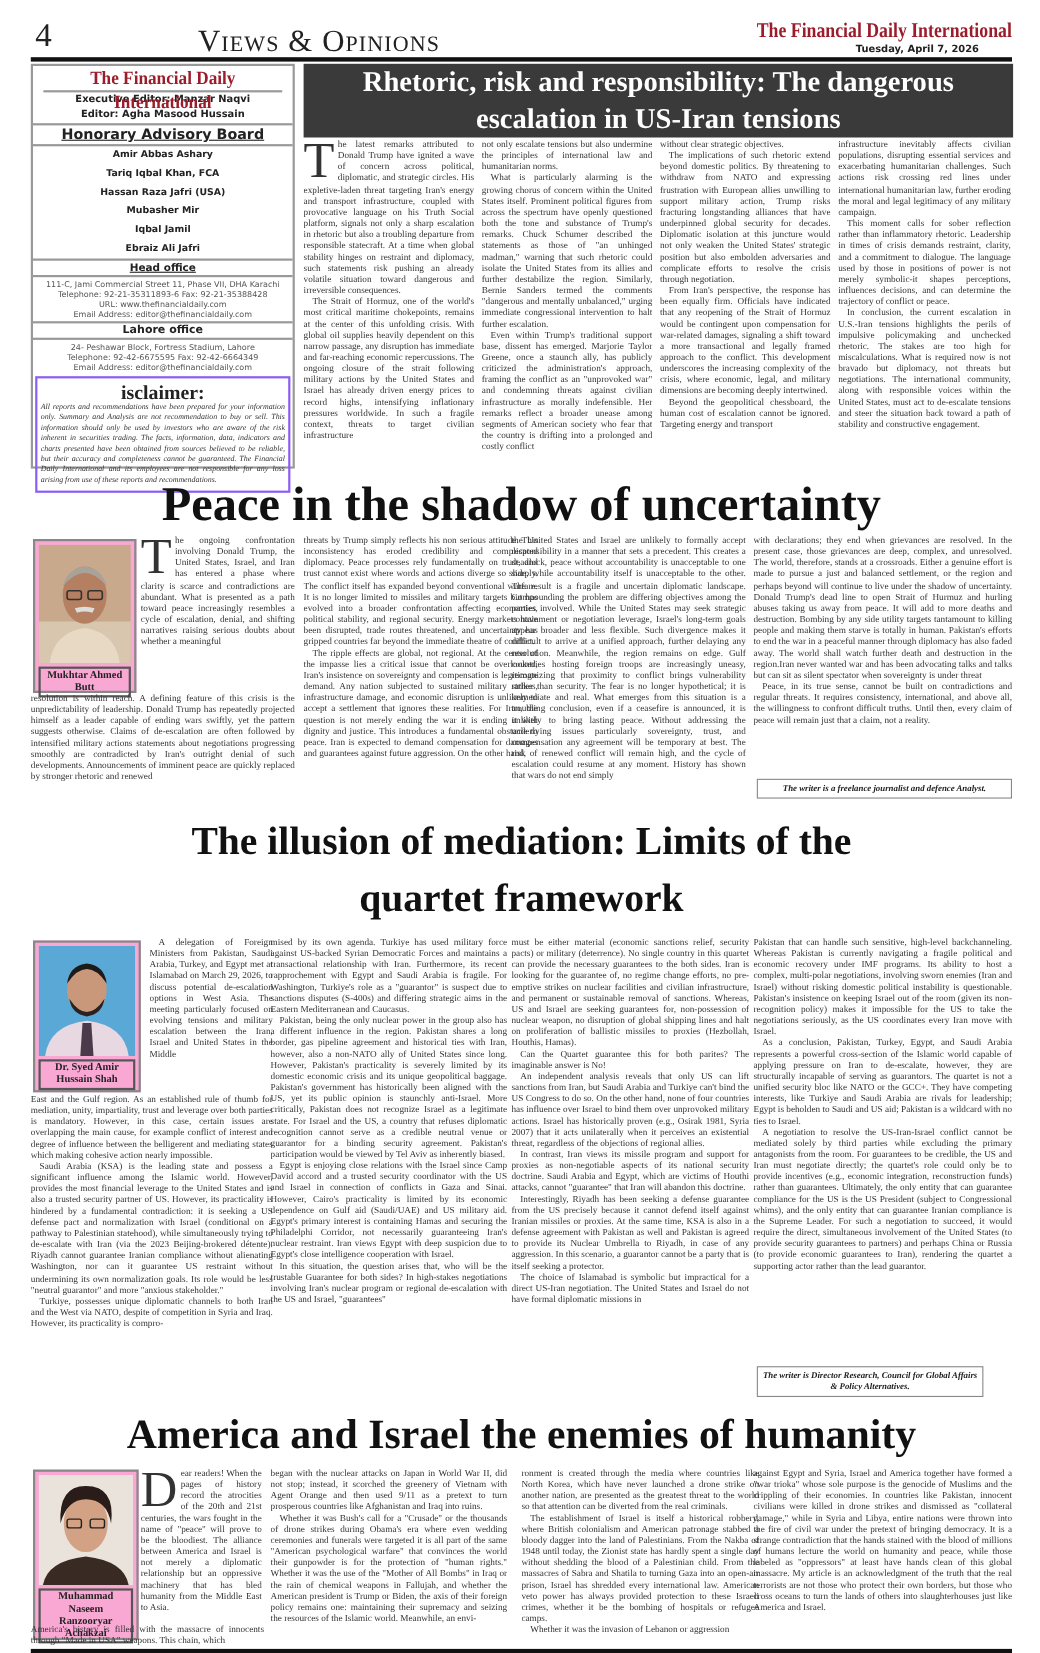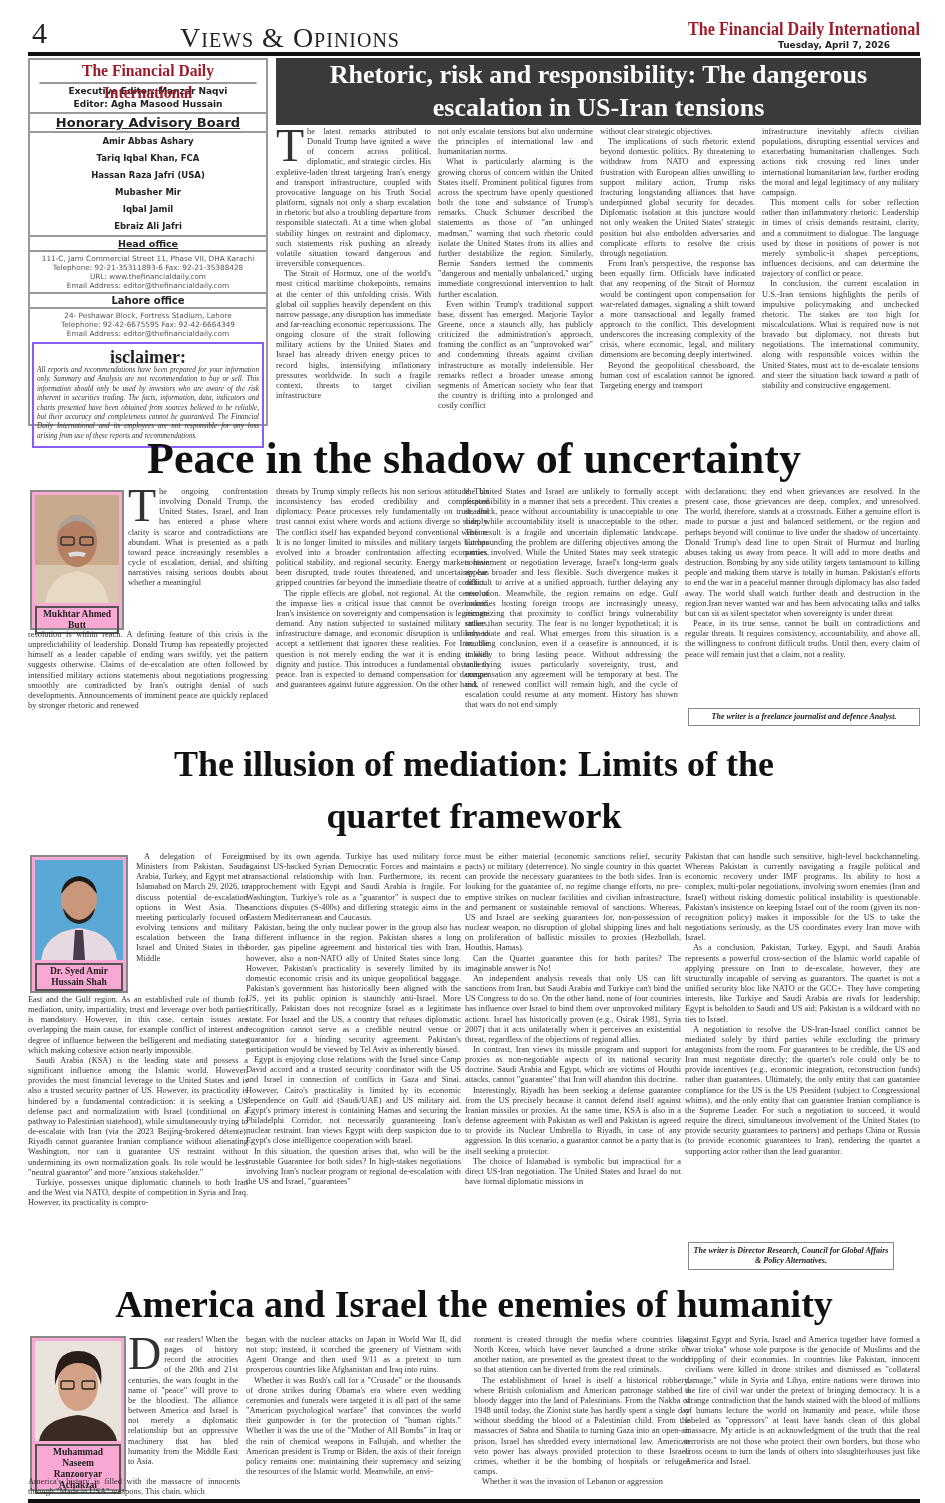--- a/index.html
+++ b/index.html
@@ -147,21 +147,21 @@
   </div>
   <div class="col" style="left:235px; width:213px; height:235px;margin-left:13px;" id="a2c2">
       <p class="first">threats by Trump simply reflects his non serious attitude. This inconsistency has eroded credibility and complicated diplomacy. Peace processes rely fundamentally on trust, and trust cannot exist where words and actions diverge so sharply. The conflict itself has expanded beyond conventional warfare. It is no longer limited to missiles and military targets but has evolved into a broader confrontation affecting economies, political stability, and regional security. Energy markets have been disrupted, trade routes threatened, and uncertainty has gripped countries far beyond the immediate theatre of conflict.</p>
       <p>The ripple effects are global, not regional. At the center of the impasse lies a critical issue that cannot be overlooked, Iran's insistence on sovereignty and compensation is legitimate demand. Any nation subjected to sustained military strikes, infrastructure damage, and economic disruption is unlikely to accept a settlement that ignores these realities. For Iran, the question is not merely ending the war it is ending it with dignity and justice. This introduces a fundamental obstacle to peace. Iran is expected to demand compensation for damages and guarantees against future aggression. On the other hand,</p>
     </div>
   <div class="col" style="left:437px; width:213px; height:235px;" id="a2c3">
       <p class="first">the United States and Israel are unlikely to formally accept responsibility in a manner that sets a precedent. This creates a deadlock, peace without accountability is unacceptable to one side, while accountability itself is unacceptable to the other. The result is a fragile and uncertain diplomatic landscape. Compounding the problem are differing objectives among the parties involved. While the United States may seek strategic containment or negotiation leverage, Israel's long-term goals appear broader and less flexible. Such divergence makes it difficult to arrive at a unified approach, further delaying any resolution. Meanwhile, the region remains on edge. Gulf countries hosting foreign troops are increasingly uneasy, recognizing that proximity to conflict brings vulnerability rather than security. The fear is no longer hypothetical; it is immediate and real. What emerges from this situation is a troubling conclusion, even if a ceasefire is announced, it is unlikely to bring lasting peace. Without addressing the underlying issues particularly sovereignty, trust, and compensation any agreement will be temporary at best. The risk of renewed conflict will remain high, and the cycle of escalation could resume at any moment. History has shown that wars do not end simply</p>
     </div>
   <div class="col" style="left:657px; width:235px; height:205px;" id="a2c4">
       <p class="first">with declarations; they end when grievances are resolved. In the present case, those grievances are deep, complex, and unresolved. The world, therefore, stands at a crossroads. Either a genuine effort is made to pursue a just and balanced settlement, or the region and perhaps beyond will continue to live under the shadow of uncertainty. Donald Trump's dead line to open Strait of Hurmuz and hurling abuses taking us away from peace. It will add to more deaths and destruction. Bombing by any side utility targets tantamount to killing people and making them starve is totally in human. Pakistan's efforts to end the war in a peaceful manner through diplomacy has also faded away. The world shall watch further death and destruction in the region.Iran never wanted war and has been advocating talks and talks but can sit as silent spectator when sovereignty is under threat</p>
-      <p>Peace, in its true sense, cannot be built on contradictions and regular threats. It requires consistency, accountability, and above all, the willingness to confront difficult truths. Until then, every claim of peace will remain just that a claim, not a reality.</p>
+      <p>Peace, in its true sense, cannot be built on contradictions and regular threats. It requires consistency, international, and above all, the willingness to confront difficult truths. Until then, every claim of peace will remain just that a claim, not a reality.</p>
     </div>
 </div>
 <div class="bio" style="left:688px; top:708px; width:232px;">The writer is a freelance journalist and defence Analyst.</div>
 
 <div class="big-hl" style="top:738px; font-size:36px; line-height:52px;">
   <div>The illusion of mediation: Limits of the</div>
   <div>quartet framework</div>
 </div>
 <div class="photo" style="left:30px; top:855px; width:98px; height:138px;">
   <div class="photo-img" style="height:100px;">

